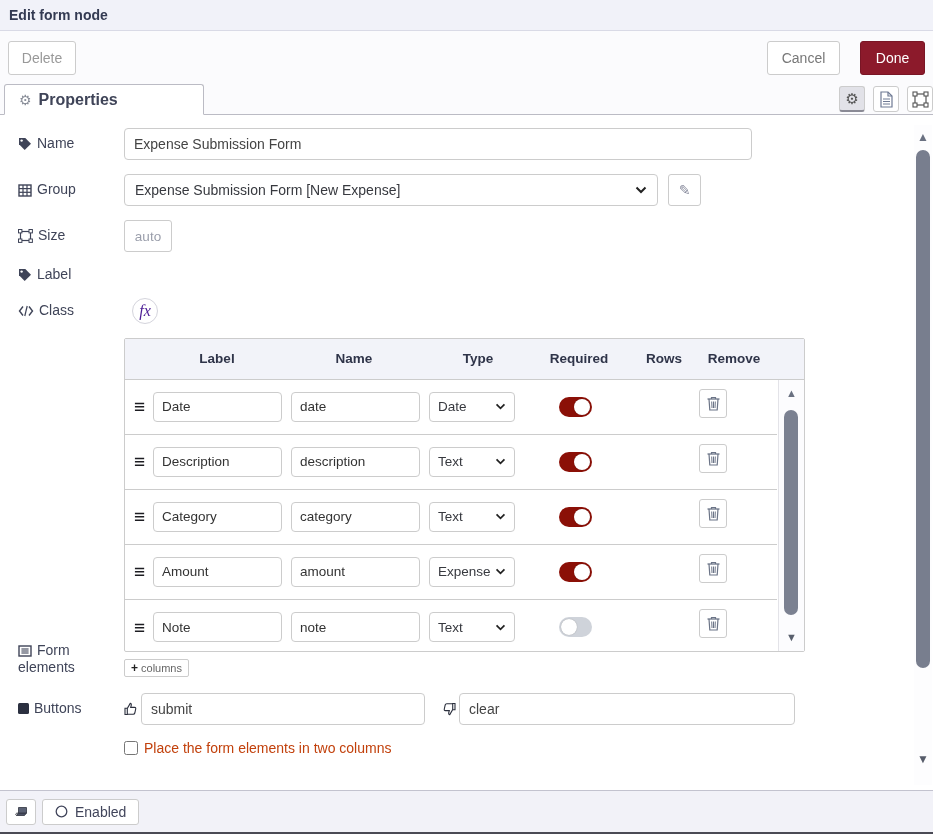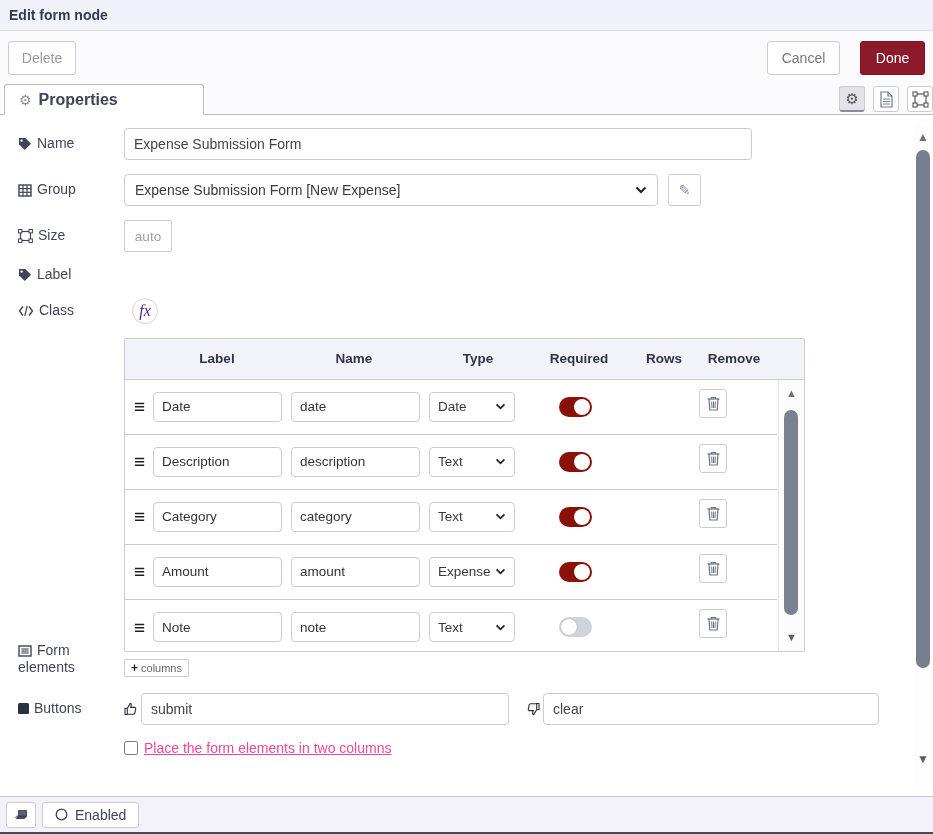--- a/index.html
+++ b/index.html
@@ -119,37 +119,37 @@
 
   .add-el-btn {
     margin:7px 0 0 0; height:18px; display:inline-flex; align-items:center; gap:3px;
     border:1px solid #ccc; border-radius:2px; background:#fff; padding:0 6px;
     font-size:11px; color:#666; cursor:pointer;
   }
   .add-el-btn .plus { font-weight:bold; color:#222; font-size:12px; }
 
   
   .thumb-ico { margin-right:3px; flex:0 0 auto; }
-  .btns-input1 { width:368px; }
+  .btns-input1 { width:284px; }
   .btns-input2 { width:336px; }
   .gap16 { width:17px; flex:0 0 17px; }
 
   .chk-row { margin-left:106px; display:flex; align-items:center; gap:6px; margin-top:15px; }
   .chk-row input { width:14px; height:14px; cursor:pointer; }
-  .chk-label { font-size:14px; color:#ec4899;text-decoration:underline; }
+  .chk-label { font-size:14px; color:#c2410c; }
 
   
   .outer-scrollbar { position:absolute; top:10px; right:1px; width:18px; height:660px; background:#fdfdfe; }
   .outer-scrollbar .up { top:6px; font-size:12px; }
   .outer-scrollbar .down { top:628px; font-size:12px; color:#565c6a; }
   .outer-thumb { position:absolute; left:2px; width:14px; border-radius:7px; background:#787e8e; top:25px; height:518px; cursor:pointer; }
 
   
   .dlg-footer {
-    position:absolute; left:0; right:0; bottom:0; height:38px;
+    position:absolute; left:0; right:0; bottom:0; height:44px;
     background:#f2f2f8; border-top:1px solid #c3c3cf; border-bottom:2px solid #4a4a55;
     display:flex; align-items:center; padding-left:6px; gap:6px;
   }
   .footer-btn { height:26px; border:1px solid #ccc; border-radius:3px; background:#fff;
     display:inline-flex; align-items:center; justify-content:center; gap:7px; cursor:pointer; }
   .book-btn { width:30px; }
   .enabled-btn { padding:0 12px; font-size:14px; color:#41455b; }
 </style>
 </head>
 <body>

